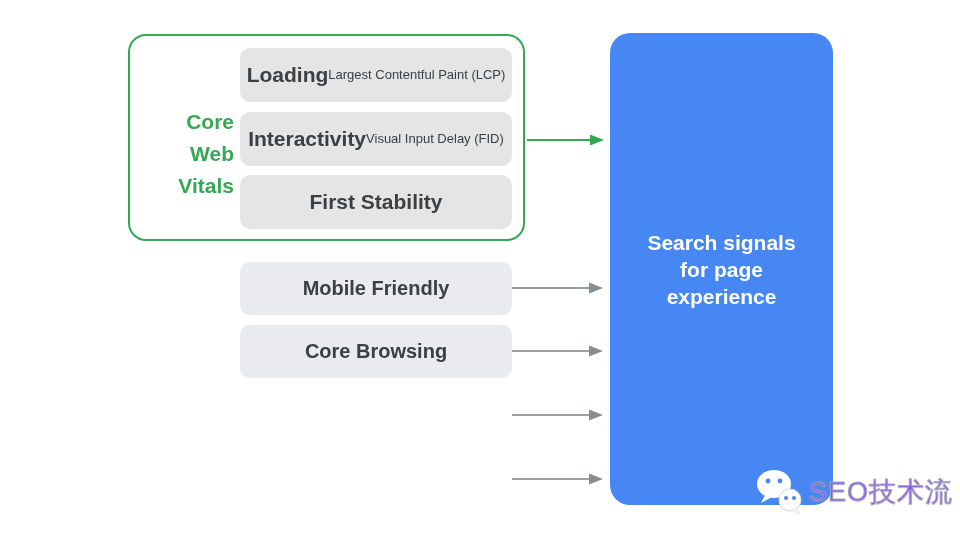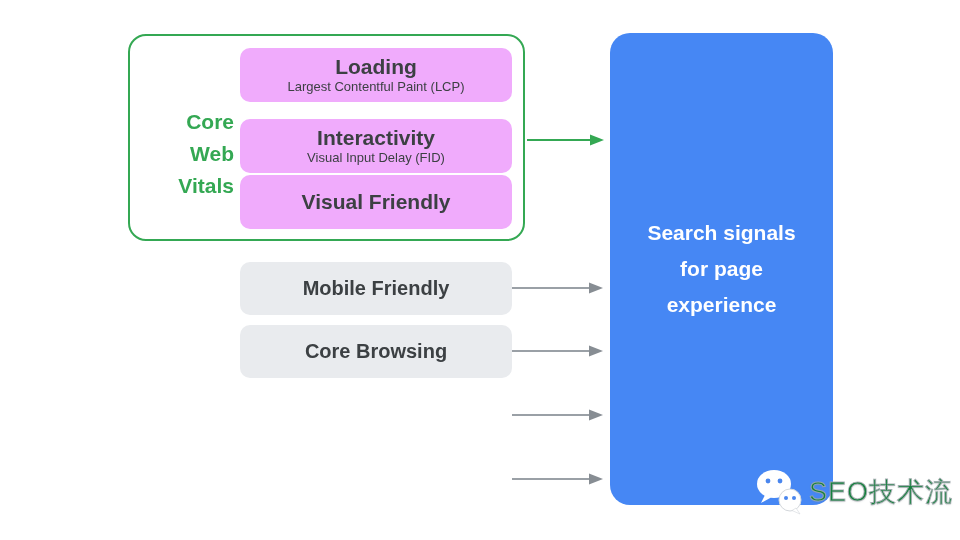--- a/index.html
+++ b/index.html
@@ -32,40 +32,40 @@
     font-size: 21px;
     font-weight: bold;
     line-height: 32px;
     white-space: pre-line;
   }
 
   .vital-box {
     position: absolute;
     left: 240px;
     width: 272px; height: 54px;
-    background: #f0abfc;
+    background: #e5e5e5;
     border-radius: 10px;
-    display: flex; flex-direction: column;
+    display: flex; flex-direction: row;
     align-items: center; justify-content: center;
     text-align: center;
   }
   .vital-box .title {
     color: #3c4043;
     font-size: 21px;
     font-weight: 600;
     line-height: 24px;
   }
   .vital-box .subtitle {
     color: #3c4043;
     font-size: 13px;
     line-height: 16px;
     margin-top: 0;
   }
   .vital-loading        { top: 48px;  }
-  .vital-interactivity  { top: 119px; }
+  .vital-interactivity  { top: 112px; }
   .vital-visual         { top: 175px; }
 
   
   .signal-box {
     position: absolute;
     left: 240px;
     width: 272px; height: 53px;
     background: #e9ebee;
     border-radius: 10px;
     display: flex; align-items: center; justify-content: center;
@@ -94,36 +94,36 @@
     width: 223px; height: 472px;
     background: #4687f4;
     border-radius: 20px;
     display: flex; align-items: center; justify-content: center;
     text-align: center;
   }
   .result-box .result-label {
     color: #ffffff;
     font-size: 21px;
     font-weight: bold;
-    line-height: 36px;
+    line-height: 27px;
     white-space: pre-line;
   }
 
   
   .watermark {
     position: absolute;
     left: 754px; top: 466px;
     height: 52px;
     display: flex; align-items: center;
     gap: 5px;
   }
   .watermark-text {
     font-size: 27px;
     letter-spacing: 1px;
-    color: #15803d;
+    color: #8b5cf6;
     -webkit-text-stroke: 1px rgba(165,170,176,0.85);
     text-shadow: 0 1px 2px rgba(130,135,140,0.25);
     white-space: nowrap;
   }
 </style>
 </head>
 <body>
 
 <div class="canvas">
 
@@ -134,21 +134,21 @@
 
   <div class="vital-box vital-loading">
     <div class="title">Loading</div>
     <div class="subtitle">Largest Contentful Paint (LCP)</div>
   </div>
   <div class="vital-box vital-interactivity">
     <div class="title">Interactivity</div>
     <div class="subtitle">Visual Input Delay (FID)</div>
   </div>
   <div class="vital-box vital-visual">
-    <div class="title">Visual Friendly</div>
+    <div class="title">First Stability</div>
   </div>
 
   <div class="signal-box signal-mobile">Mobile Friendly</div>
   <div class="signal-box signal-safe">Core Browsing</div>
 
   <svg class="arrow arrow-green" width="78" height="14">
     <line x1="0" y1="7" x2="64" y2="7" stroke="#34a853" stroke-width="2"></line>
     <polygon points="63,1.5 77,7 63,12.5" fill="#34a853"></polygon>
   </svg>
   <svg class="arrow arrow-1" width="92" height="14">

